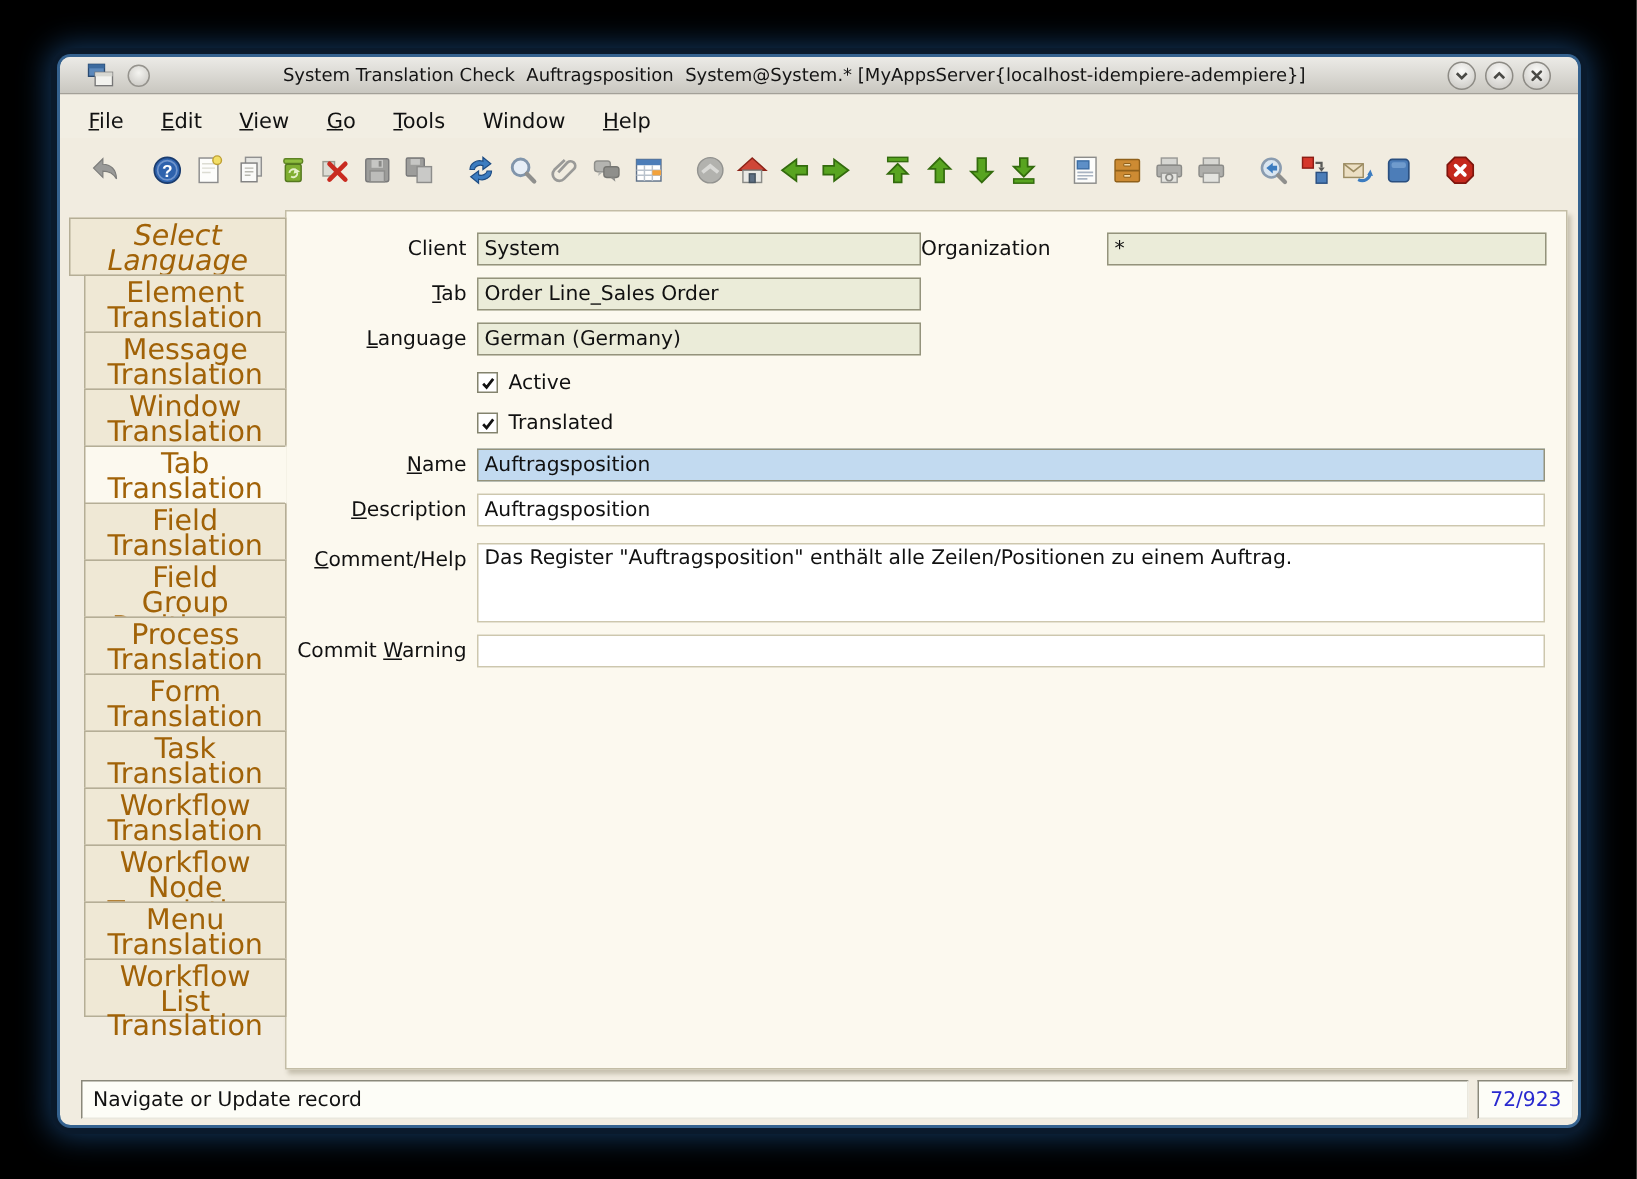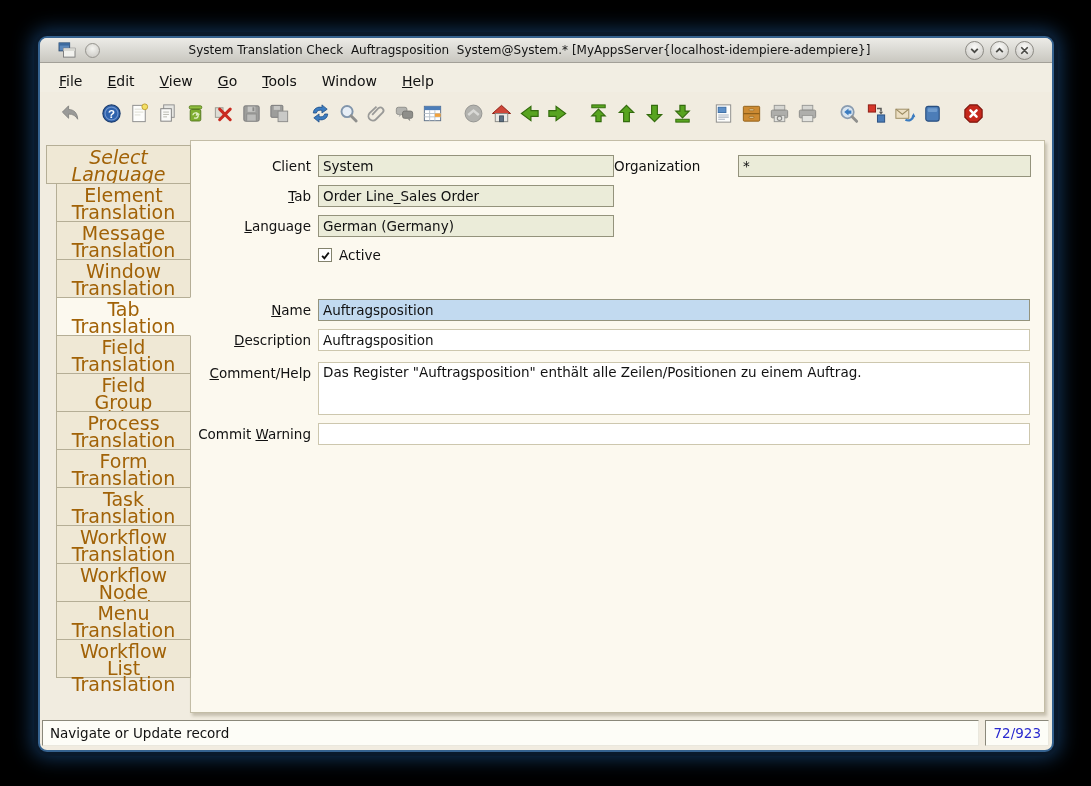--- a/index.html
+++ b/index.html
@@ -83,21 +83,21 @@
   textarea.fld { height:53px; resize:none; line-height:16px; }
 
   .cb-indent { margin-left:127px; display:flex; align-items:center; }
   .cbx { width:14px; height:14px; border:1px solid #83836d; background:#fff;
     display:inline-flex; align-items:center; justify-content:center; flex:none; }
   .cbx svg { width:11px; height:11px; visibility:hidden; }
   .cbx[data-checked="true"] svg { visibility:visible; }
   .cb-label { margin-left:7px; font-size:13.5px; color:#111; }
 
   
-  .statusbar { position:absolute; left:2px; right:3px; bottom:4px; height:26px; display:flex; gap:6px; }
+  .statusbar { position:absolute; left:14px; right:3px; bottom:4px; height:26px; display:flex; gap:6px; }
   .sb-box { background:#fdfdf7; border:1px solid; border-color:#8a887a #eae8de #eae8de #8a887a;
     font-size:13.5px; padding:4px 7px; overflow:hidden; white-space:nowrap; }
   .sb-msg { flex:1; color:#111; }
   .sb-count { width:64px; text-align:right; color:#2929cf; }
 
   .defs { position:absolute; width:0; height:0; }
 </style>
 </head>
 <body>
 
@@ -526,20 +526,30 @@
         <span class="cb-indent">
           <span class="cbx" data-checked="true">
             <svg viewBox="0 0 12 12">
                 <path d="M2.3 6.4 L4.8 9 L9.6 2.8" fill="none" stroke="#111" stroke-width="2"></path>
               </svg>
           </span>
           <span class="cb-label">Active</span>
         </span>
       </div>
 
+      <div class="frow r-trans">
+        <span class="cb-indent">
+          <span class="cbx" data-checked="true">
+            <svg viewBox="0 0 12 12">
+                <path d="M2.3 6.4 L4.8 9 L9.6 2.8" fill="none" stroke="#111" stroke-width="2"></path>
+              </svg>
+          </span>
+          <span class="cb-label">Translated</span>
+        </span>
+      </div>
 
       <div class="frow r-name">
         <label class="flabel"><span></span><span class="mn">N</span><span>ame</span></label>
         <input class="fld hl w-full" value="Auftragsposition" style="">
       </div>
 
       <div class="frow r-desc">
         <label class="flabel"><span></span><span class="mn">D</span><span>escription</span></label>
         <input class="fld wh w-full" value="Auftragsposition" style="">
       </div>

